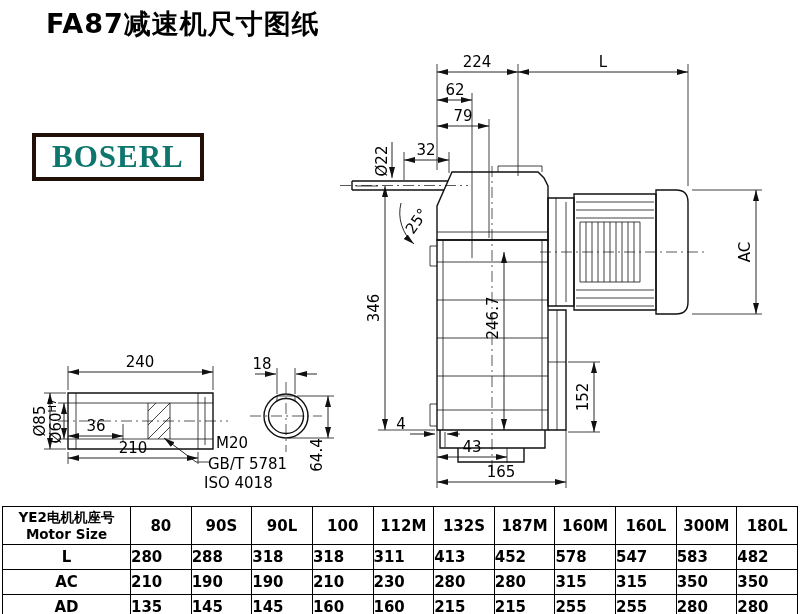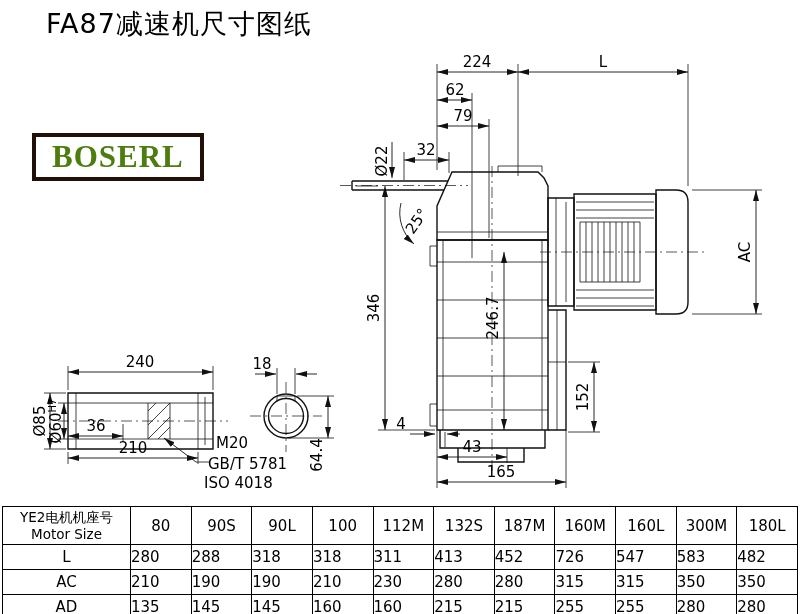--- a/index.html
+++ b/index.html
@@ -1,36 +1,36 @@
 <!DOCTYPE html>
 <html><head>
 <meta charset="utf-8">
 <style>
   html,body{margin:0;padding:0;background:#fff}
   body{width:800px;height:614px;position:relative;overflow:hidden;
        font-family:"DejaVu Sans",sans-serif;color:#000}
 
-  .title{position:absolute;left:46px;top:6px;margin:0;font-size:27px;font-weight:400;
+  .title{position:absolute;left:46px;top:6px;margin:0;font-size:27px;font-weight:700;
          letter-spacing:1px;font-family:"DejaVu Sans",sans-serif}
 
   .logo{position:absolute;left:32px;top:133px;border:4px solid #201008;background:#fff;
         padding:2px 16px;}
   .logo span{font-family:"Liberation Serif",serif;font-size:31px;font-weight:600;
-             color:#4d7c0f;letter-spacing:1px}
+             color:#0f766e;letter-spacing:1px}
 
   #drw{position:absolute;left:0;top:0}
   #drw .ol{stroke:#111;stroke-width:1.4;fill:none;stroke-linejoin:miter}
   #drw .tn{stroke:#111;stroke-width:.8;fill:none}
   #drw .cl{stroke:#111;stroke-width:.7;fill:none;stroke-dasharray:11 4 2 4}
   #drw .dm{stroke:#111;stroke-width:.9;fill:none}
   #drw text{font-family:"DejaVu Sans",sans-serif;font-size:15px;fill:#000}
 
   .dim-table{position:absolute;left:2px;top:506px;width:796px;border-collapse:collapse;
              table-layout:fixed;background:#fff}
-  .dim-table th,.dim-table td{border:1px solid #000;font-weight:400;
+  .dim-table th,.dim-table td{border:1px solid #000;font-weight:700;
              font-size:15px;padding:0;height:24px;line-height:24px;overflow:hidden}
   .dim-table tr.hdr th{height:37px;line-height:normal;vertical-align:middle}
   .dim-table th.first div{font-size:13.5px;line-height:17px}
 </style>
 </head>
 <body>
 
 <h1 class="title">FA87减速机尺寸图纸</h1>
 
 <div class="logo">
@@ -252,21 +252,21 @@
   </tr>
   <tr>
     <th>L</th>
     <td>280</td>
     <td>288</td>
     <td>318</td>
     <td>318</td>
     <td>311</td>
     <td>413</td>
     <td>452</td>
-    <td>726</td>
+    <td>578</td>
     <td>547</td>
     <td>583</td>
     <td>482</td>
   </tr>
   <tr>
     <th>AC</th>
     <td>210</td>
     <td>190</td>
     <td>190</td>
     <td>210</td>

